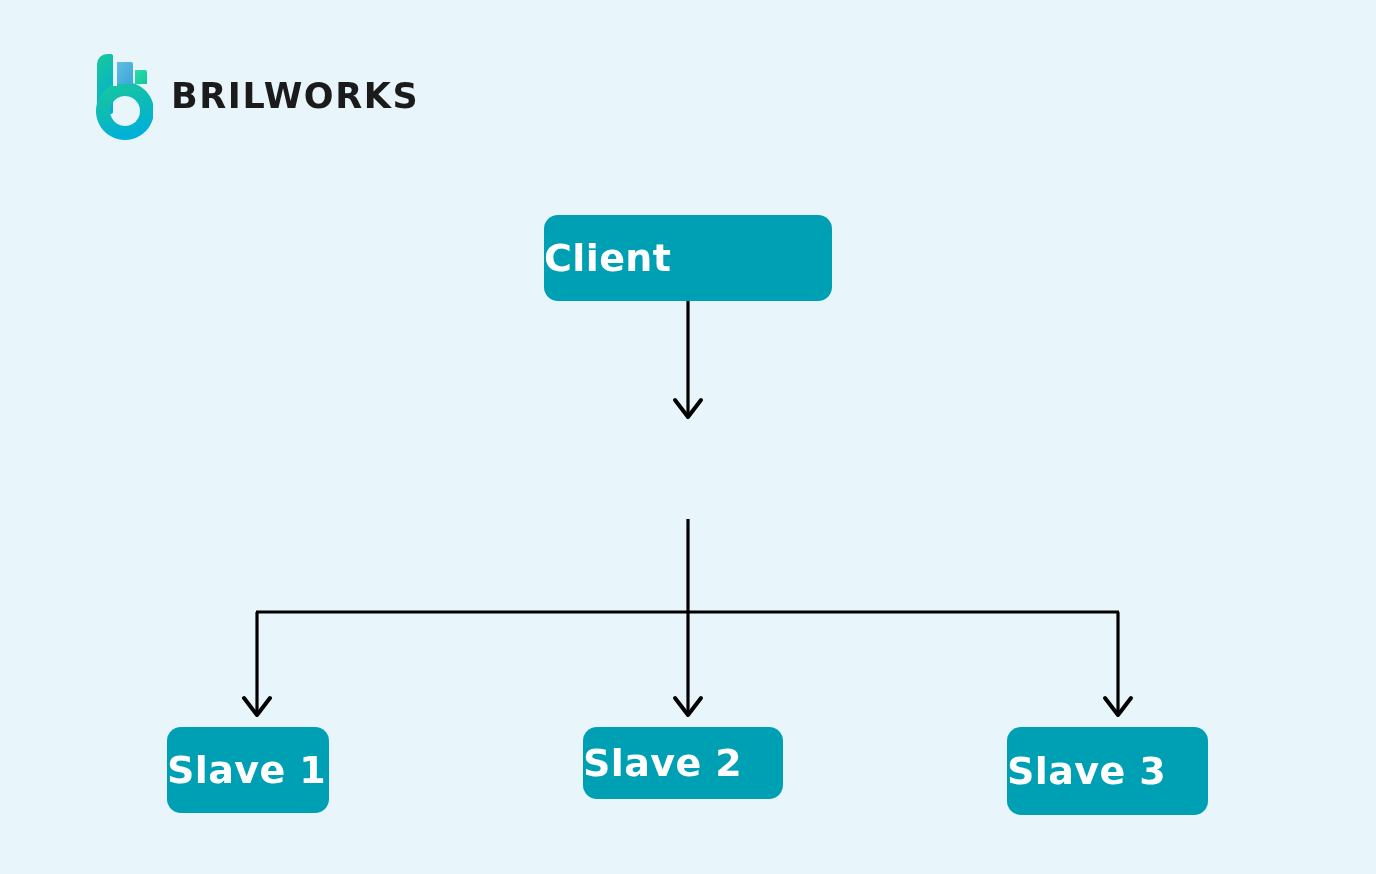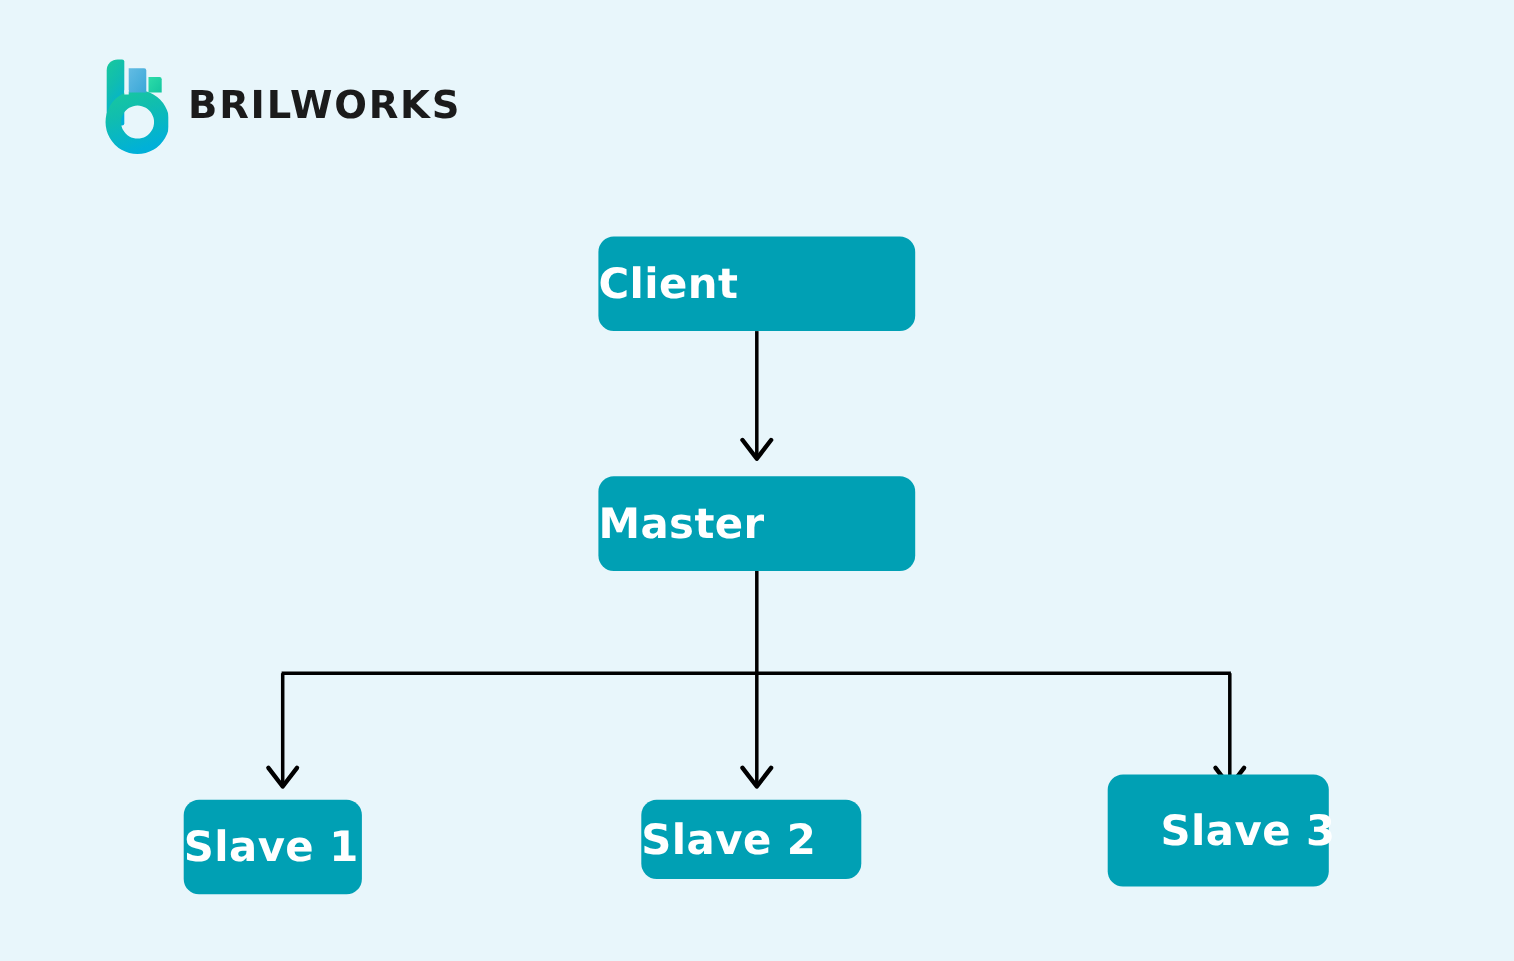--- a/index.html
+++ b/index.html
@@ -72,21 +72,21 @@
     letter-spacing: 0.4px;
     line-height: 1;
     white-space: nowrap;
     user-select: none;
   }
 
   #node-client { left: 544px; top: 215px; width: 288px; height: 86px; }
   #node-master { left: 544px; top: 433px; width: 288px; height: 86px; }
   #node-slave-1 { left: 167px; top: 727px; width: 162px; height: 86px; }
   #node-slave-2 { left: 583px; top: 727px; width: 200px; height: 72px; }
-  #node-slave-3 { left: 1007px; top: 704px; width: 201px; height: 102px; padding-left: 48px; }
+  #node-slave-3 { left: 1007px; top: 727px; width: 201px; height: 88px; }
 </style>
 </head>
 <body>
 
 <div id="canvas">
 
   <div id="brand">
     <svg id="brand-mark" viewBox="0 0 58 88" aria-hidden="true">
       <defs>
         <linearGradient id="gradB" x1="0" y1="0" x2="0.35" y2="1">
@@ -131,23 +131,20 @@
 
       <line x1="1118" y1="612" x2="1118" y2="712"></line>
       <polyline points="1105,698 1118,715 1131,698" stroke-width="4" stroke-linecap="round" stroke-linejoin="round"></polyline>
     </g>
   </svg>
 
   <div class="node" id="node-client">
     <span class="node-label">Client</span>
   </div>
 
-  <div class="node" id="node-master">
-    <span class="node-label">Master</span>
-  </div>
 
   <div class="node" id="node-slave-1">
     <span class="node-label">Slave 1</span>
   </div>
 
   <div class="node" id="node-slave-2">
     <span class="node-label">Slave 2</span>
   </div>
 
   <div class="node" id="node-slave-3">

